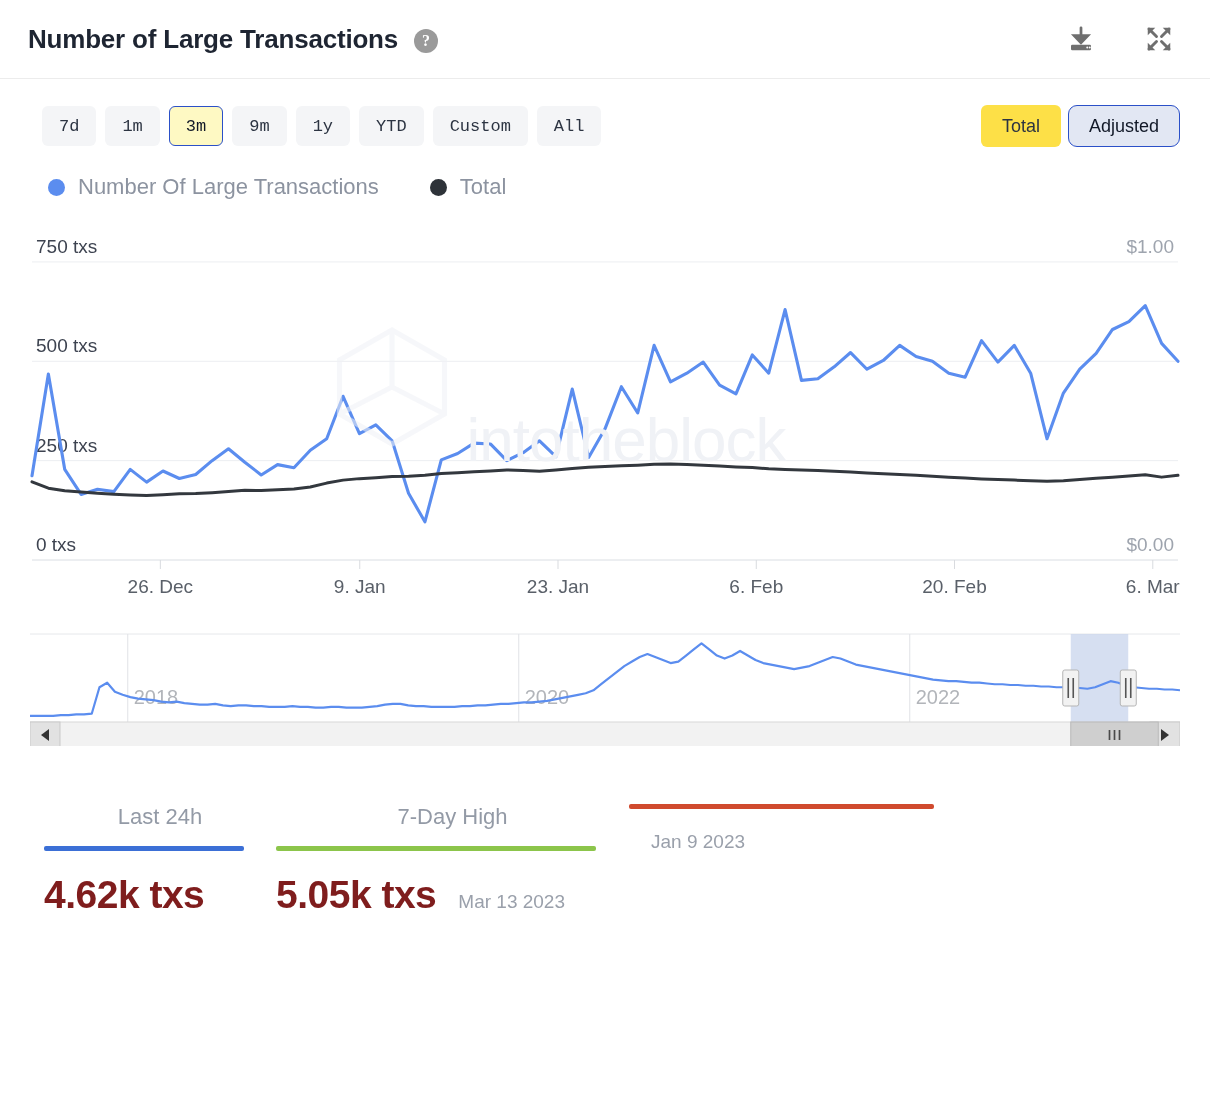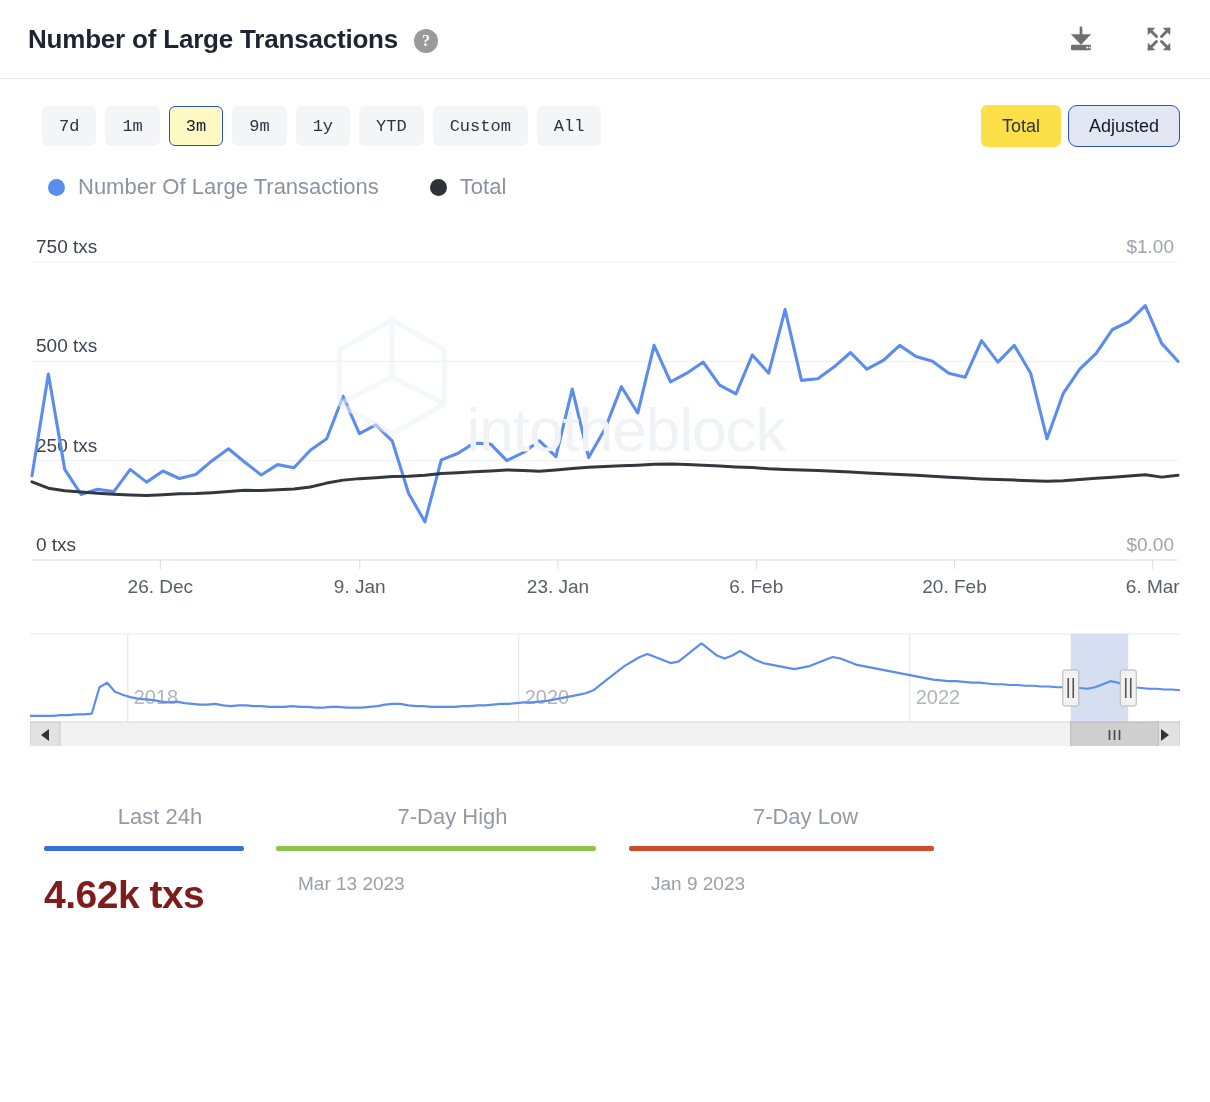--- a/index.html
+++ b/index.html
@@ -69,21 +69,21 @@
   .legend { display: flex; align-items: center; gap: 14px; padding: 27px 0 0 48px; }
   .legend-item { display:flex; align-items:center; gap: 13px; cursor: pointer; }
   .legend-item + .legend-item { margin-left: 37px; }
   .legend-dot { width: 17px; height: 17px; border-radius: 50%; }
   .legend-label { font-size: 22px; color: #8c93a0; }
 
   
   .chart-wrap { position: relative; margin-top: 30px; height: 390px; }
   .chart-svg { display:block; }
   .watermark {
-    position:absolute; left: 0; top: 4px; width:100%; height:100%;
+    position:absolute; left: 0; top: 14px; width:100%; height:100%;
     pointer-events:none; display:flex; align-items:center; justify-content:center;
   }
   .wm-text {
     font-size: 62px; color: #f0f2f6; letter-spacing: -1px; font-weight: 400;
     margin-left: 42px;
   }
   .ax-label { font-size: 19px; fill: #3d4350; font-family: "Liberation Sans", sans-serif; }
   .ax-label-r { font-size: 19px; fill: #9ea4ae; font-family: "Liberation Sans", sans-serif; }
   .x-label { font-size: 19px; fill: #5a6069; font-family: "Liberation Sans", sans-serif; }
 
@@ -237,23 +237,23 @@
     <div class="stat-bar" style="background:#3b6fd6;width:200px"></div>
     <div class="stat-value-row">
       <span class="stat-value">4.62k txs</span>
       <span class="stat-date"></span>
     </div>
   </div>
   <div class="stat" style="width:353px">
     <div class="stat-label">7-Day High</div>
     <div class="stat-bar" style="background:#8cc54b;width:320px"></div>
     <div class="stat-value-row">
+      <span class="stat-value">5.05k txs</span>
       <span class="stat-date">Mar 13 2023</span>
     </div>
   </div>
   <div class="stat" style="width:353px">
-    <div class="stat-label">7-Day Low</div>
     <div class="stat-bar" style="background:#d04a2e;width:305px"></div>
     <div class="stat-value-row">
       <span class="stat-date">Jan 9 2023</span>
     </div>
   </div>
 </div>
 
 </body></html>

